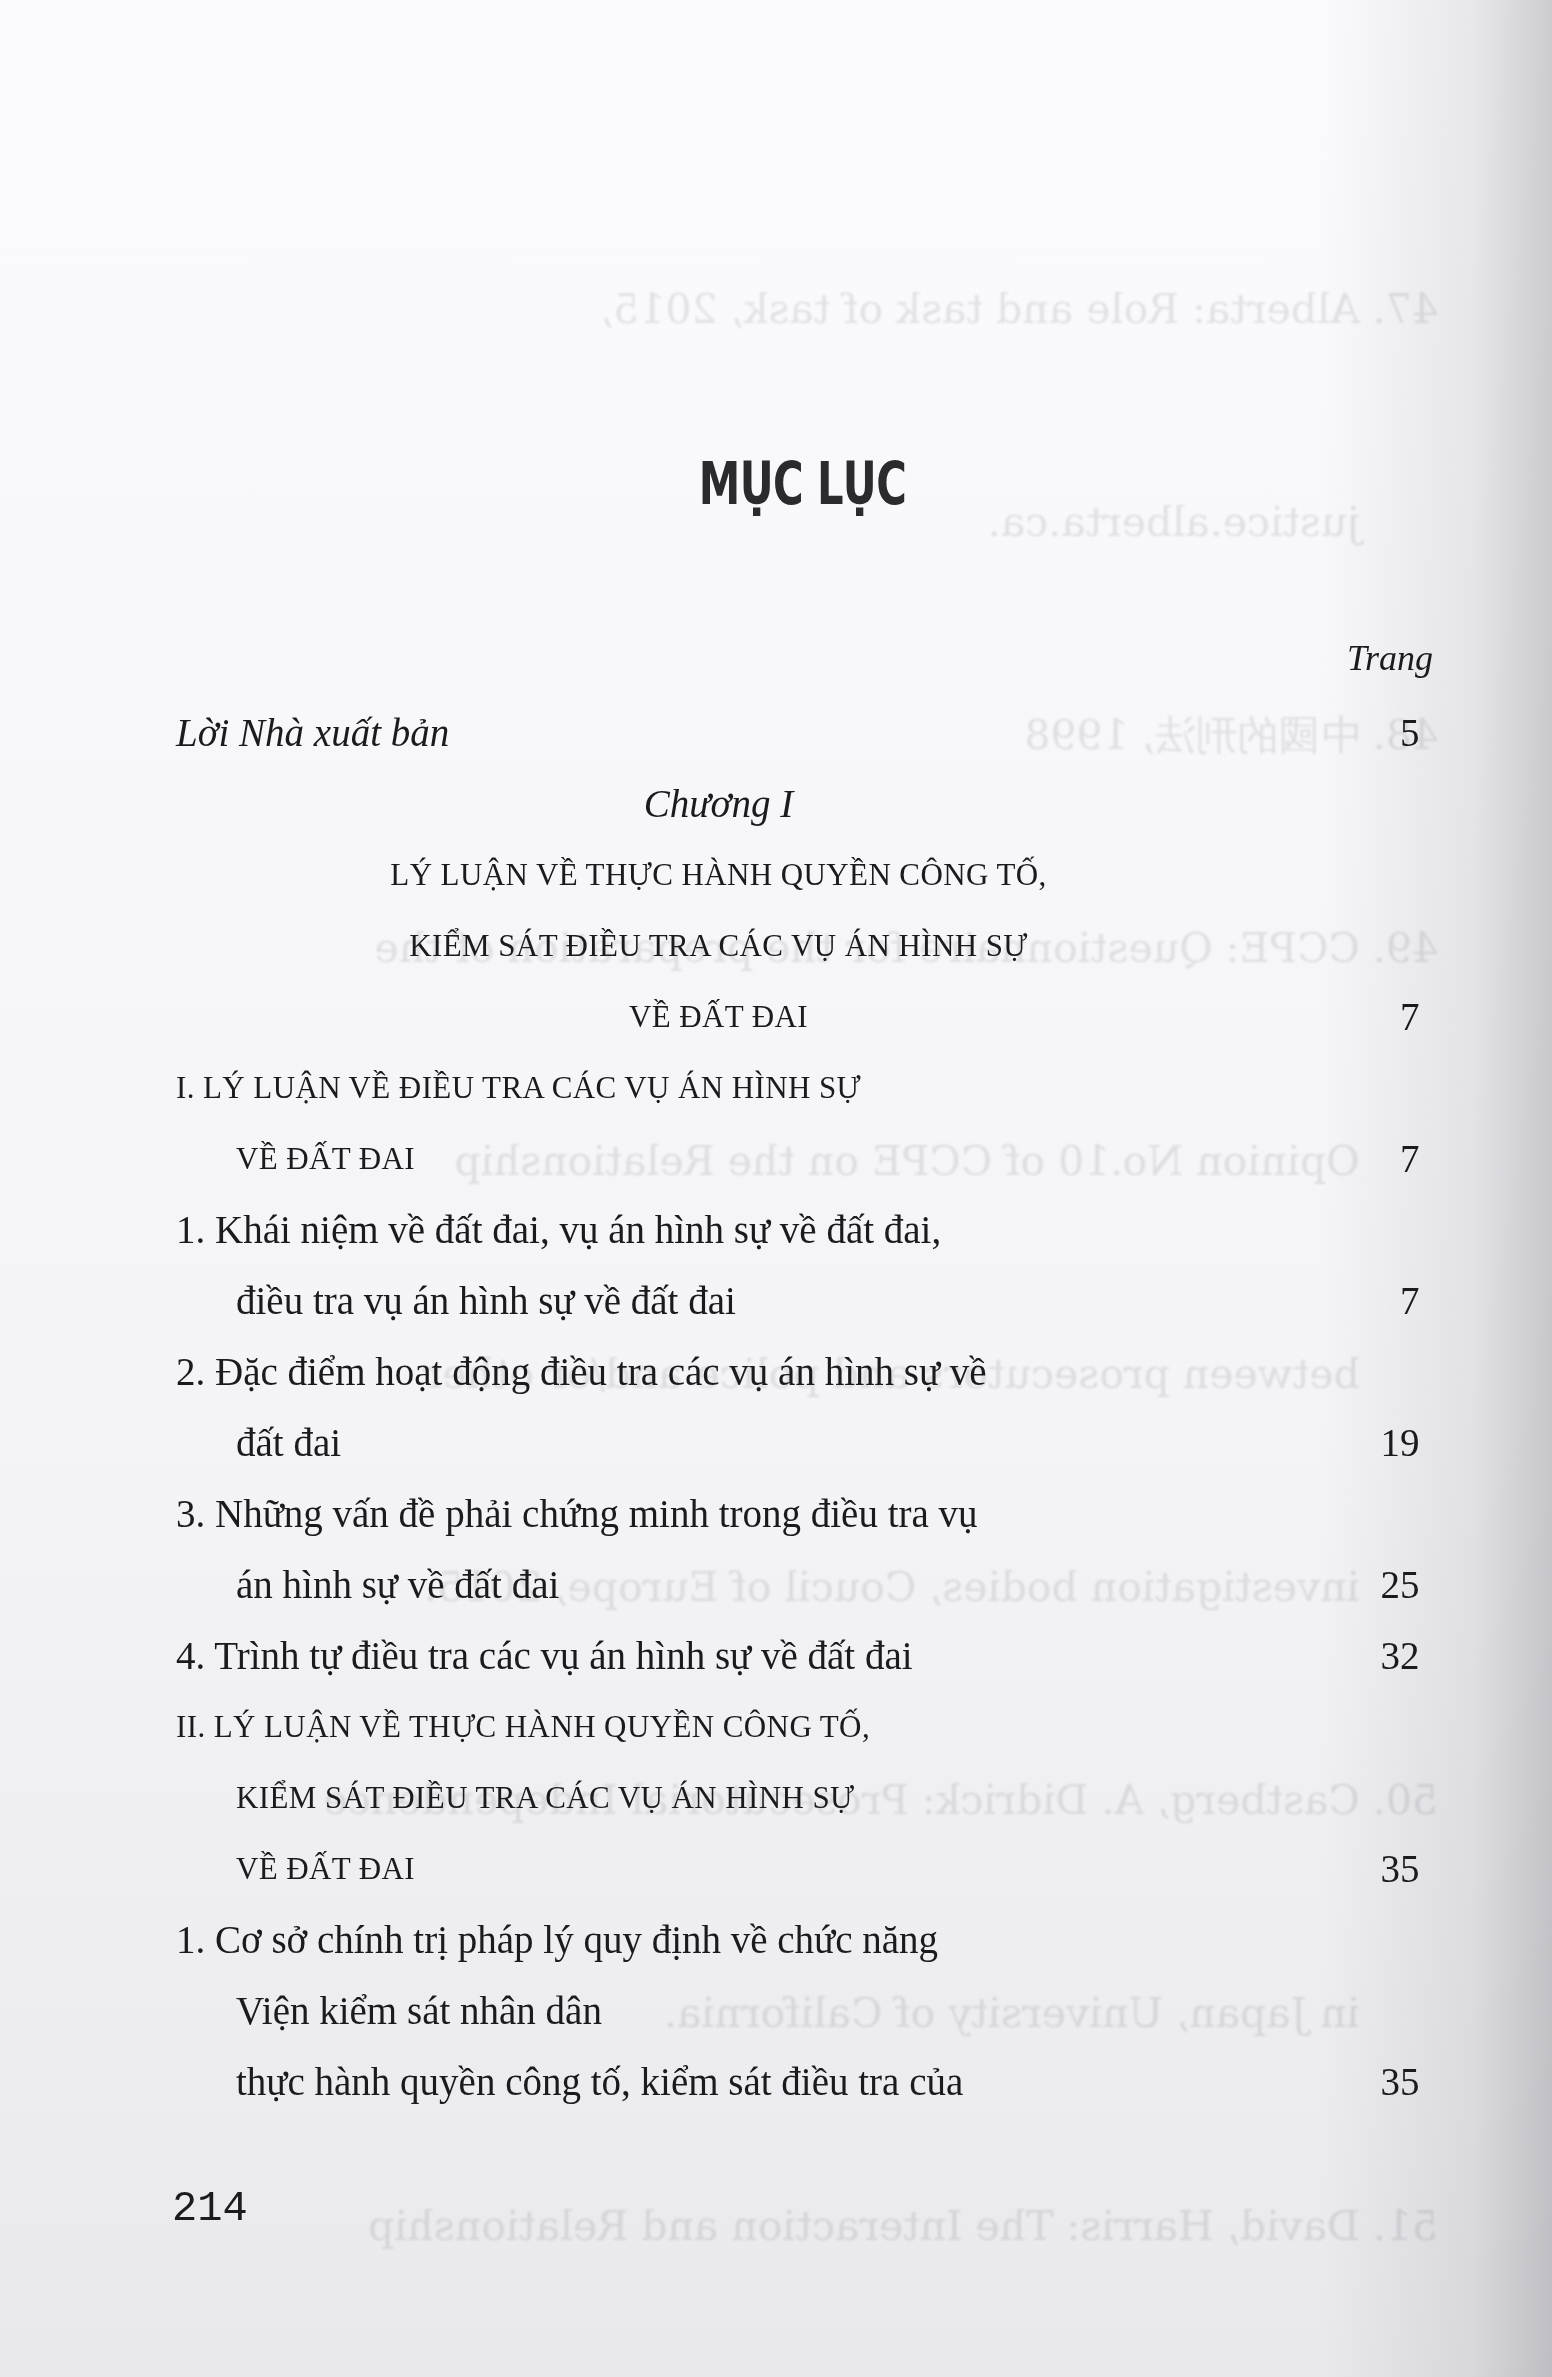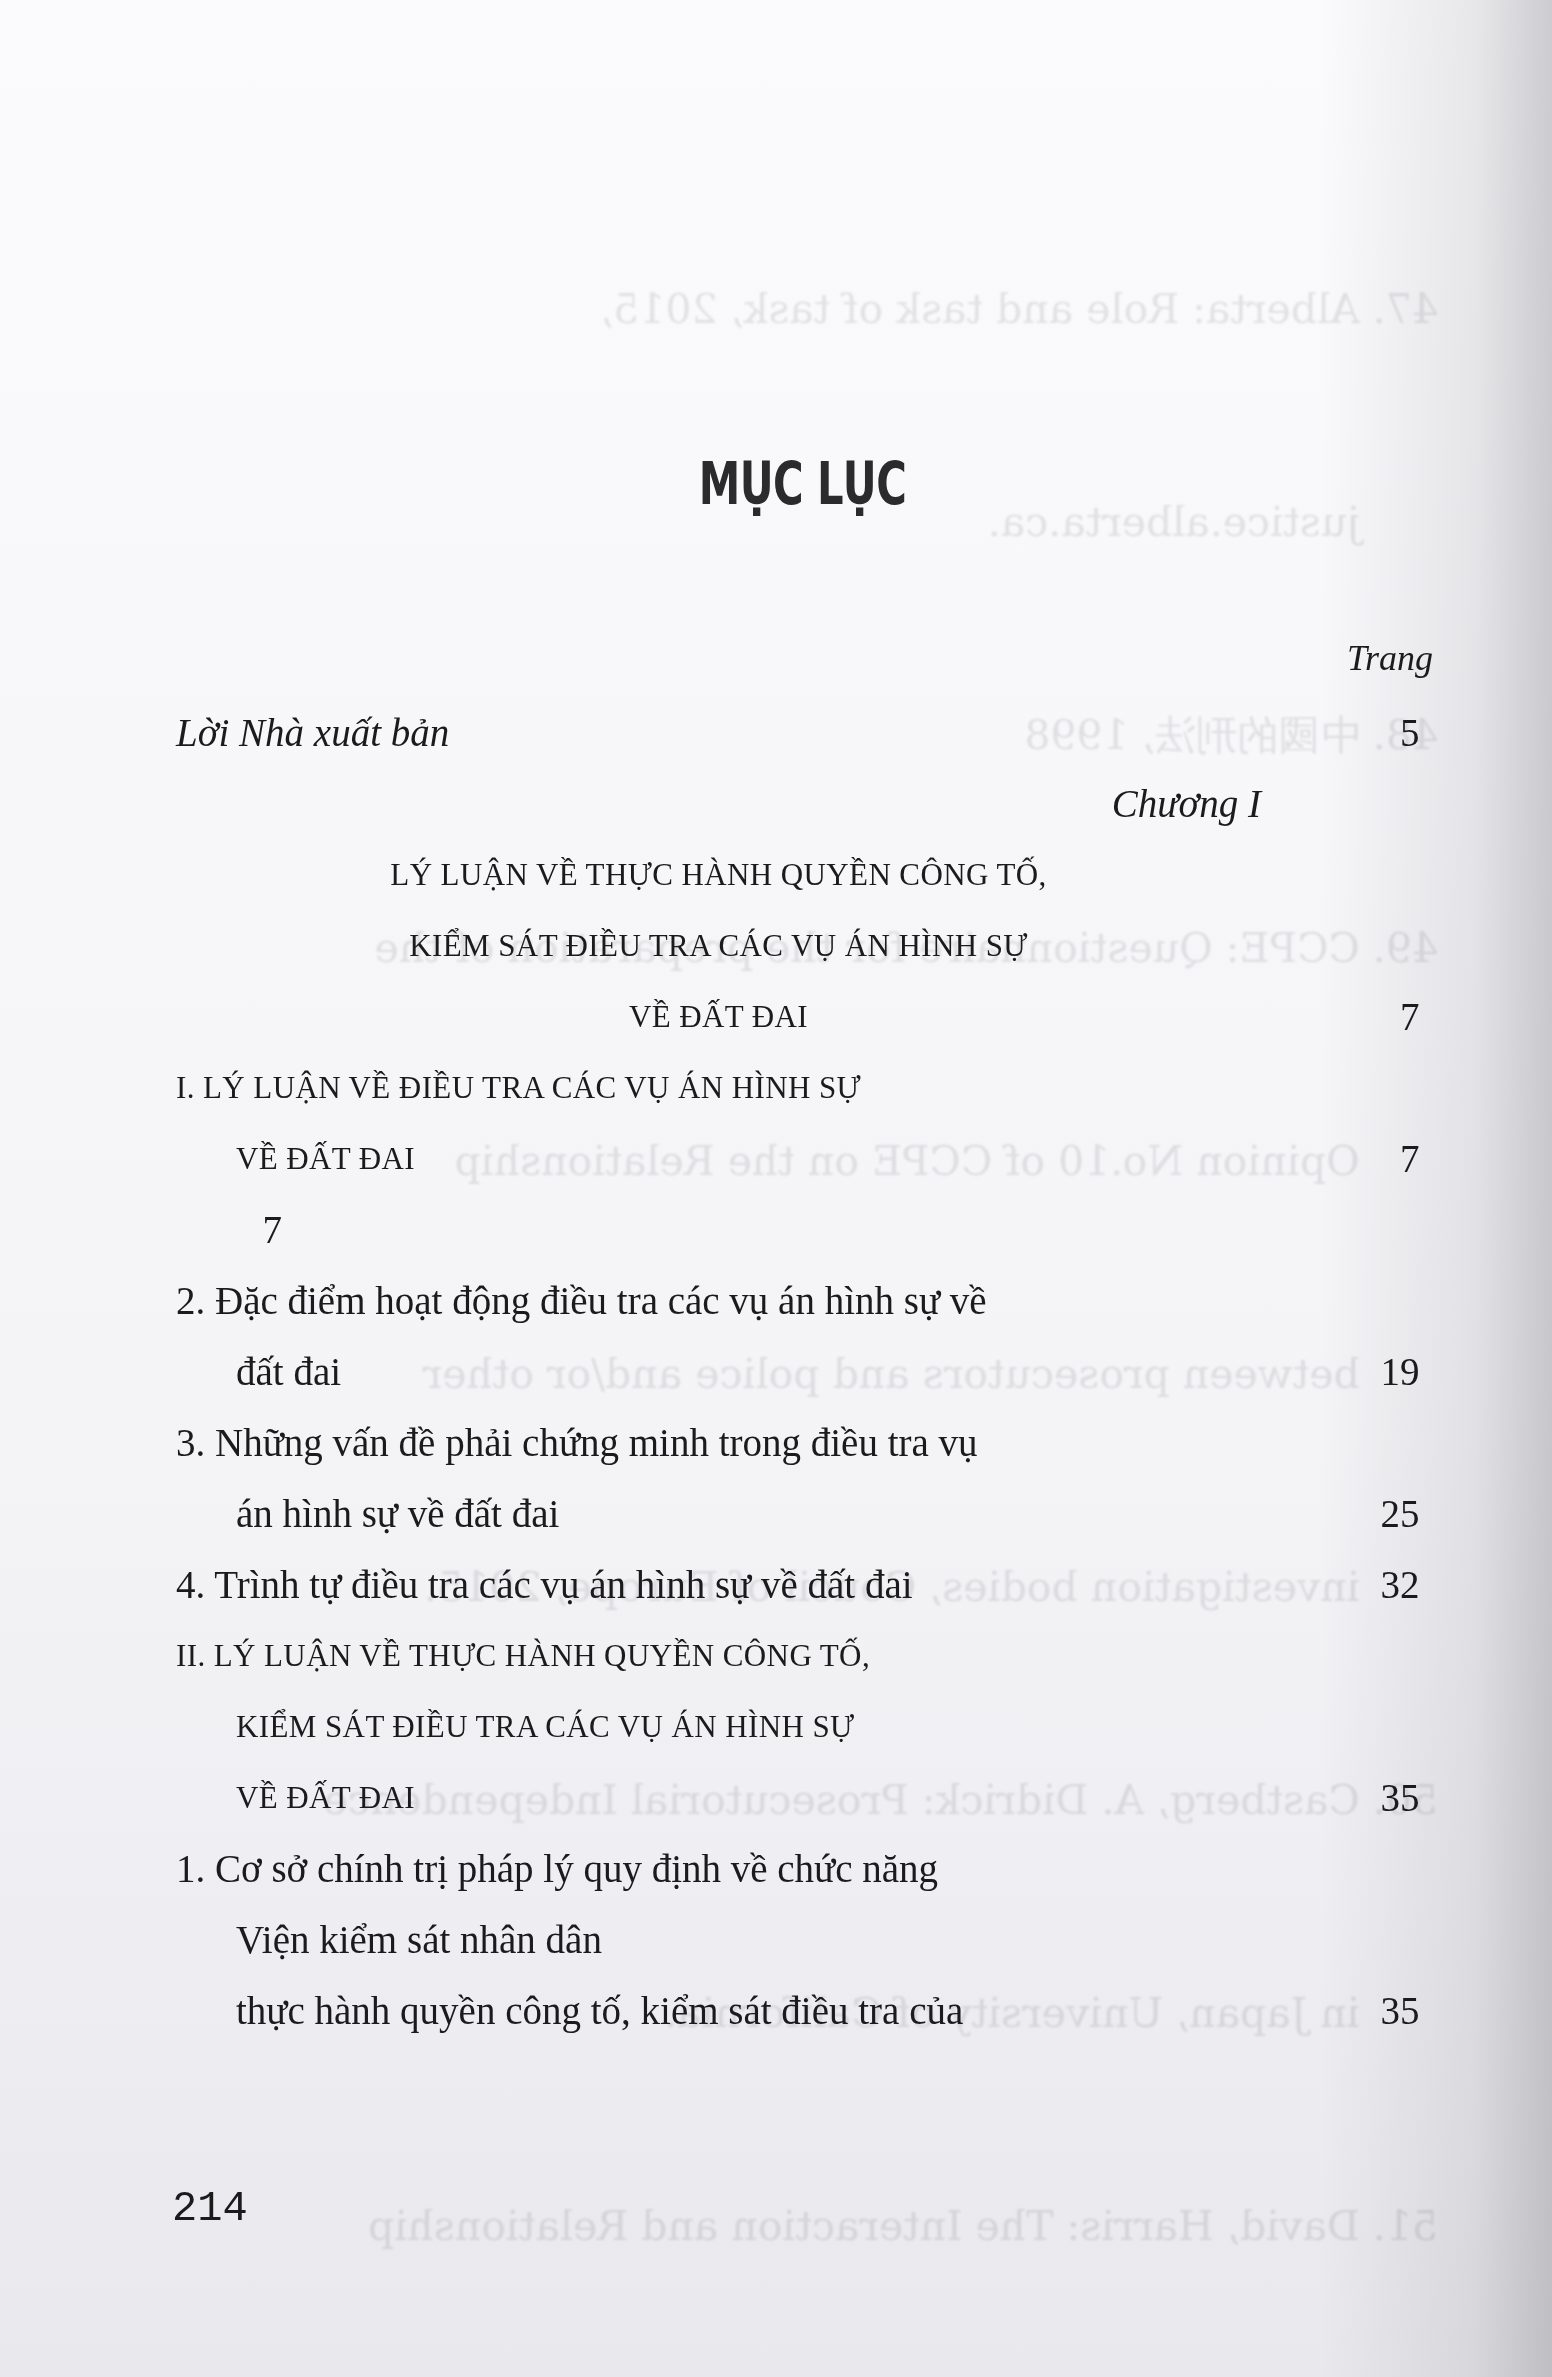--- a/index.html
+++ b/index.html
@@ -86,21 +86,21 @@
       width: 106px;
       text-align: right;
       line-height: 71px;
       height: 71px;
       padding-right: 17.6px;
     }
     .indent { padding-left: 60px; }
     .italic { font-style: italic; }
     .upper { font-size: 31px; letter-spacing: 0.4px; }
     .chapter-label {
-      text-align: right;
+      text-align: center;
       font-style: italic;
       height: 71px;
       line-height: 71px;
       font-size: 39px;
       font-family: "Liberation Serif", "DejaVu Serif", serif;
       width: 1085px;
     }
     .centered .line { text-align: center; }
     .page-number {
       position: absolute;
@@ -165,20 +165,24 @@
 
     <div class="row">
       <div class="text upper">
         <span class="line">I. LÝ LUẬN VỀ ĐIỀU TRA CÁC VỤ ÁN HÌNH SỰ</span>
         <span class="line indent">VỀ ĐẤT ĐAI</span>
       </div>
       <div class="num">7</div>
     </div>
 
     <div class="row">
+      <div class="text">
+        <span class="line">1. Khái niệm về đất đai, vụ án hình sự về đất đai,</span>
+        <span class="line indent">điều tra vụ án hình sự về đất đai</span>
+      </div>
       <div class="num">7</div>
     </div>
 
     <div class="row">
       <div class="text">
         <span class="line">2. Đặc điểm hoạt động điều tra các vụ án hình sự về</span>
         <span class="line indent">đất đai</span>
       </div>
       <div class="num">19</div>
     </div>

